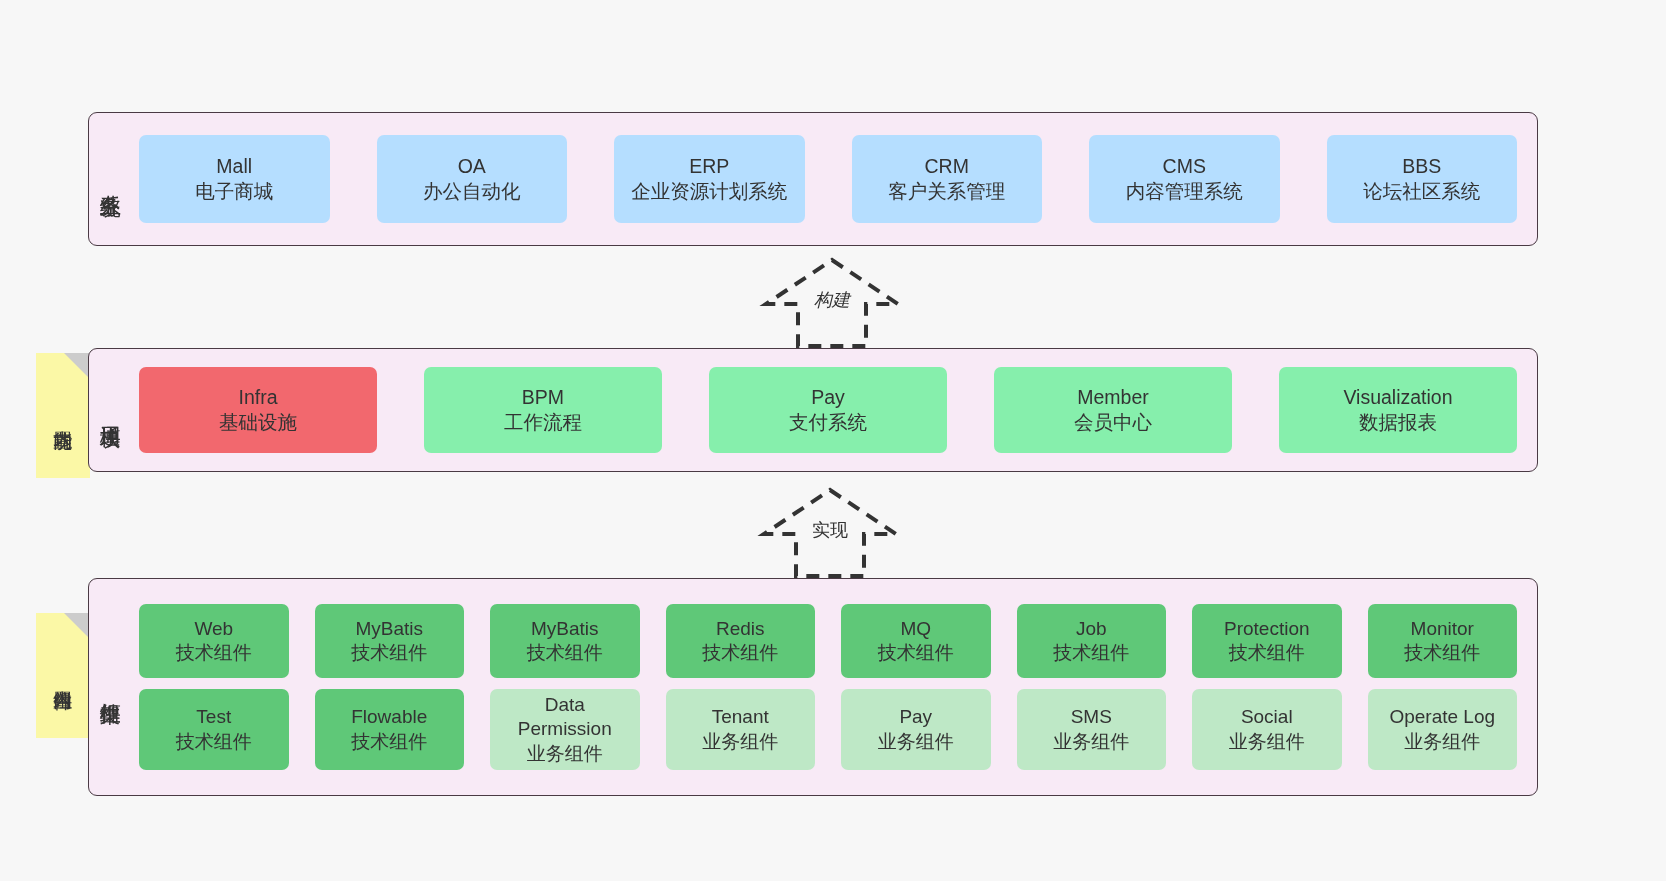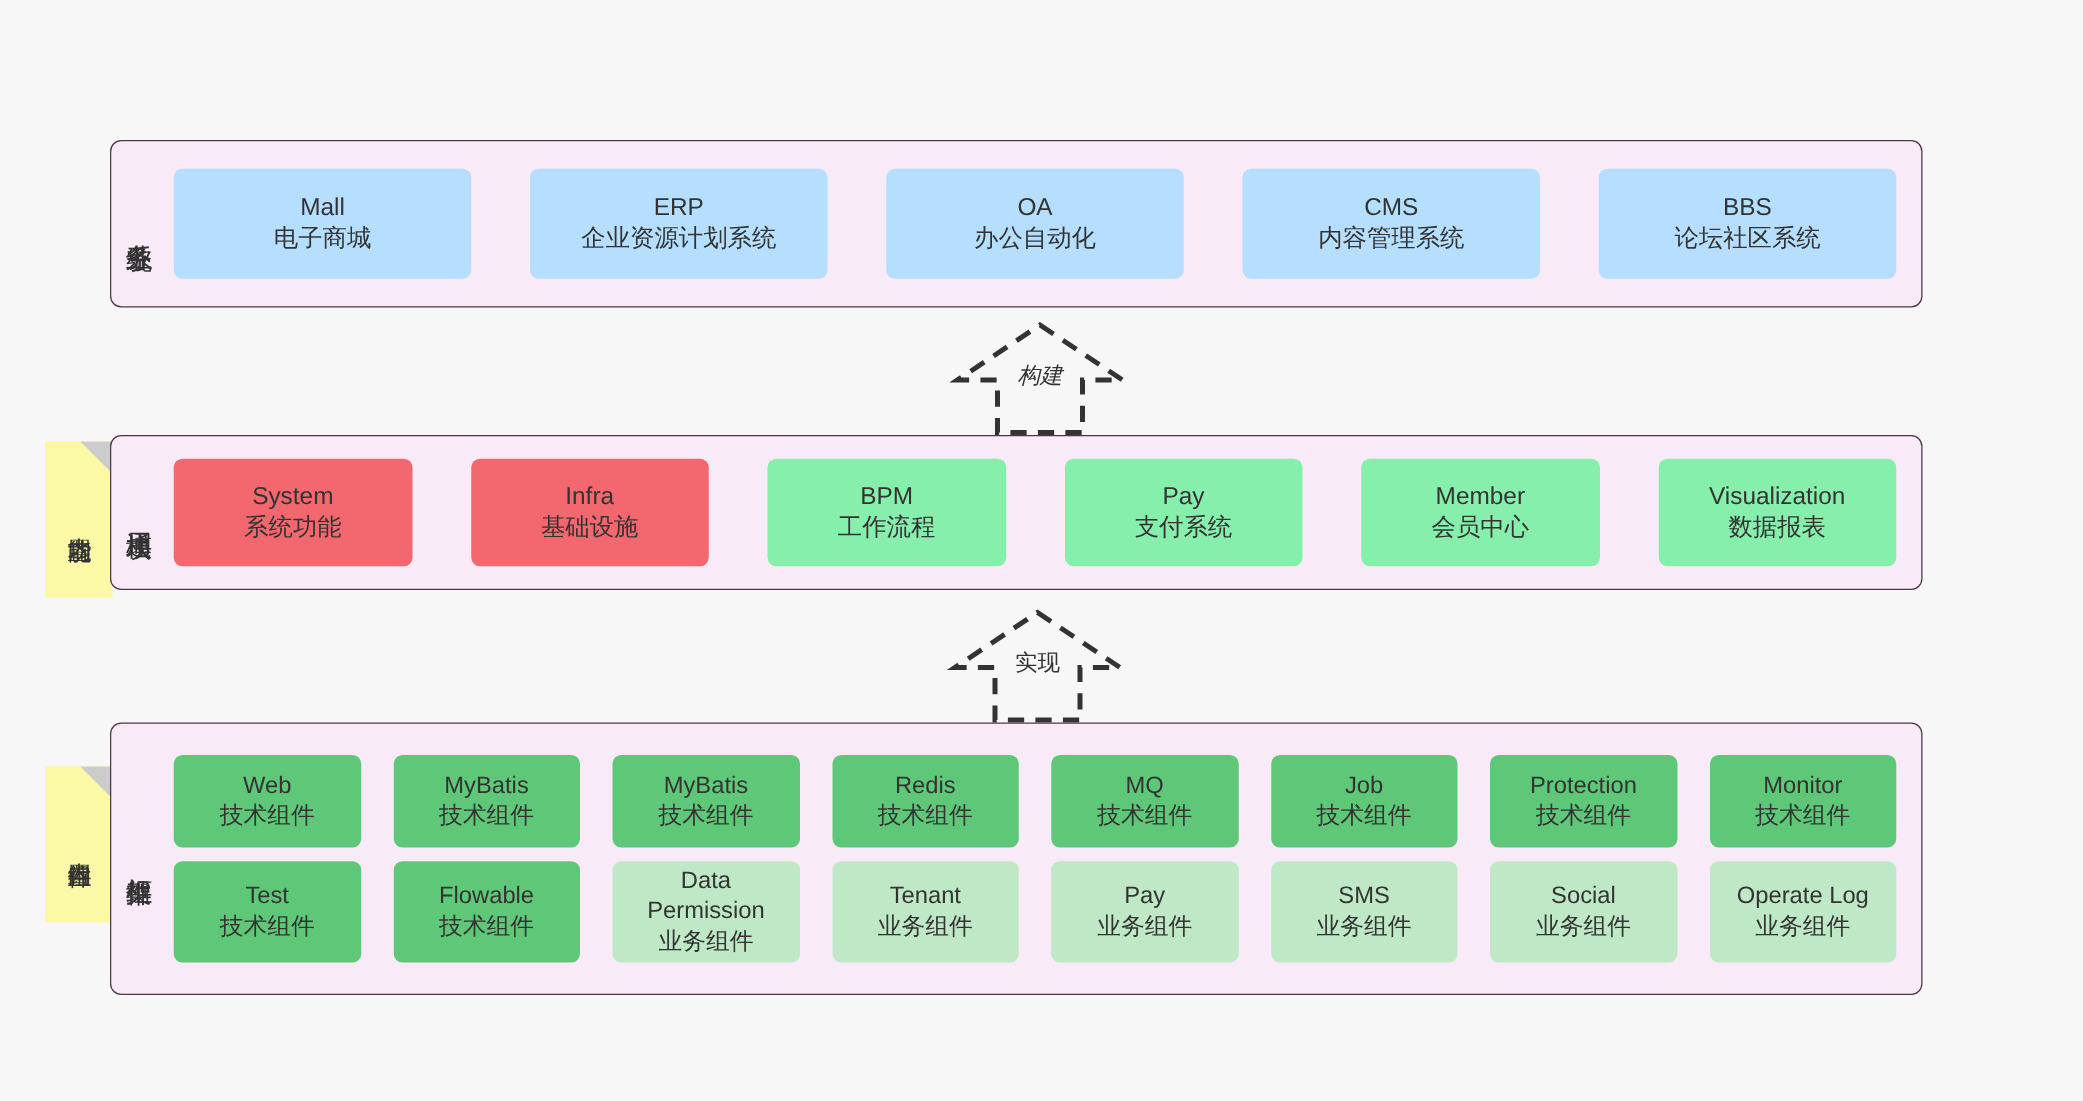--- a/index.html
+++ b/index.html
@@ -181,29 +181,33 @@
     <div class="layer-label">业务系统</div>
     <div class="cards">
       <div class="card-row">
 
         <div class="card c-blue">
           <span class="t-en">Mall</span>
           <span class="t-cn">电子商城</span>
         </div>
 
         <div class="card c-blue">
+          <span class="t-en">OA</span>
+          <span class="t-cn">办公自动化</span>
+        </div>
+
+        <div class="card c-blue">
           <span class="t-en">ERP</span>
           <span class="t-cn">企业资源计划系统</span>
         </div>
 
         <div class="card c-blue">
-          <span class="t-en">OA</span>
-          <span class="t-cn">办公自动化</span>
-        </div>
-
+          <span class="t-en">CRM</span>
+          <span class="t-cn">客户关系管理</span>
+        </div>
 
         <div class="card c-blue">
           <span class="t-en">CMS</span>
           <span class="t-cn">内容管理系统</span>
         </div>
 
         <div class="card c-blue">
           <span class="t-en">BBS</span>
           <span class="t-cn">论坛社区系统</span>
         </div>
@@ -222,24 +226,20 @@
   <div class="note" id="note-common">
     <span class="fold"></span>
     <span>内置功能</span>
   </div>
 
   <div class="layer" id="layer-common">
     <div class="layer-label">通用模块</div>
     <div class="cards">
       <div class="card-row">
 
-        <div class="card c-red">
-          <span class="t-en">System</span>
-          <span class="t-cn">系统功能</span>
-        </div>
 
         <div class="card c-red">
           <span class="t-en">Infra</span>
           <span class="t-cn">基础设施</span>
         </div>
 
         <div class="card c-pink">
           <span class="t-en">BPM</span>
           <span class="t-cn">工作流程</span>
         </div>

